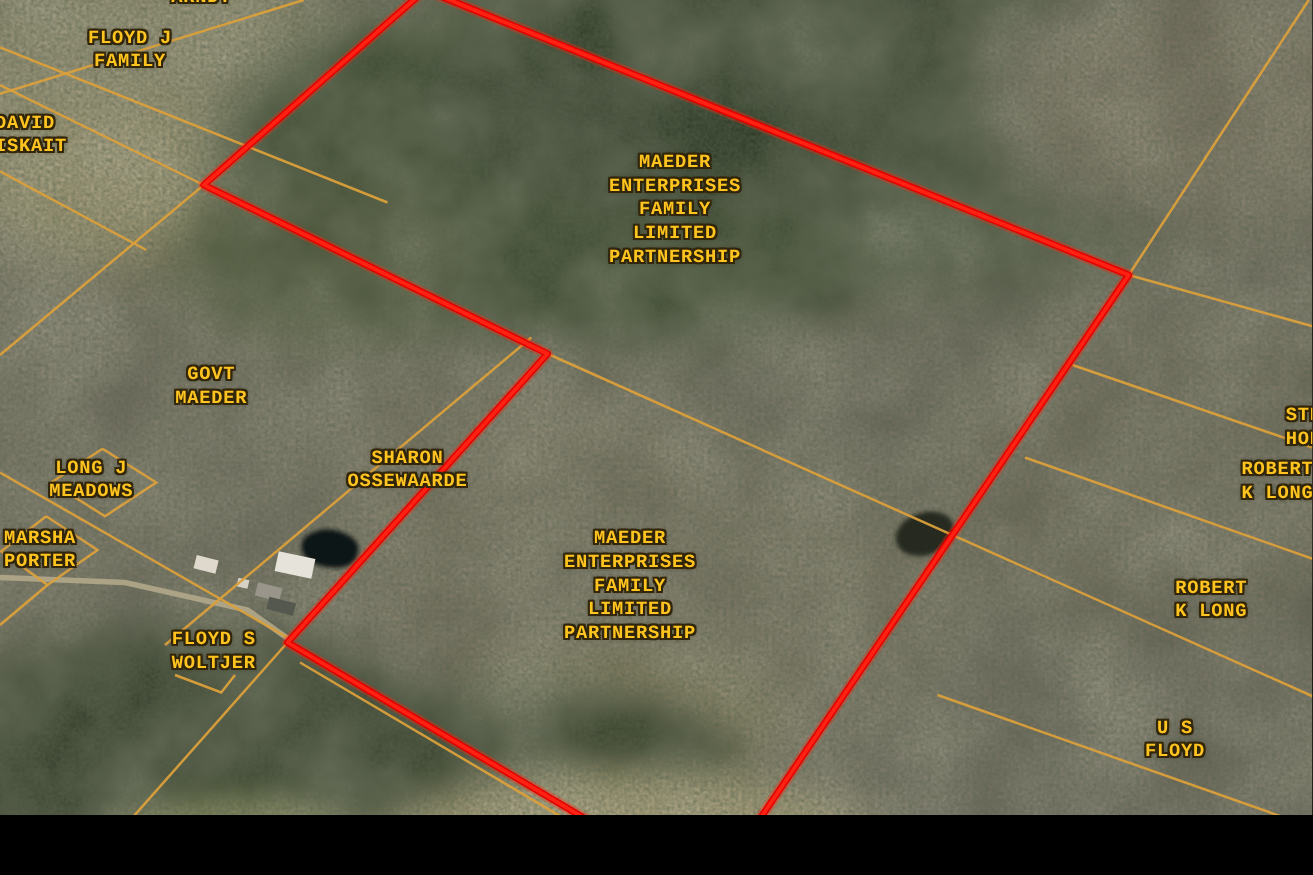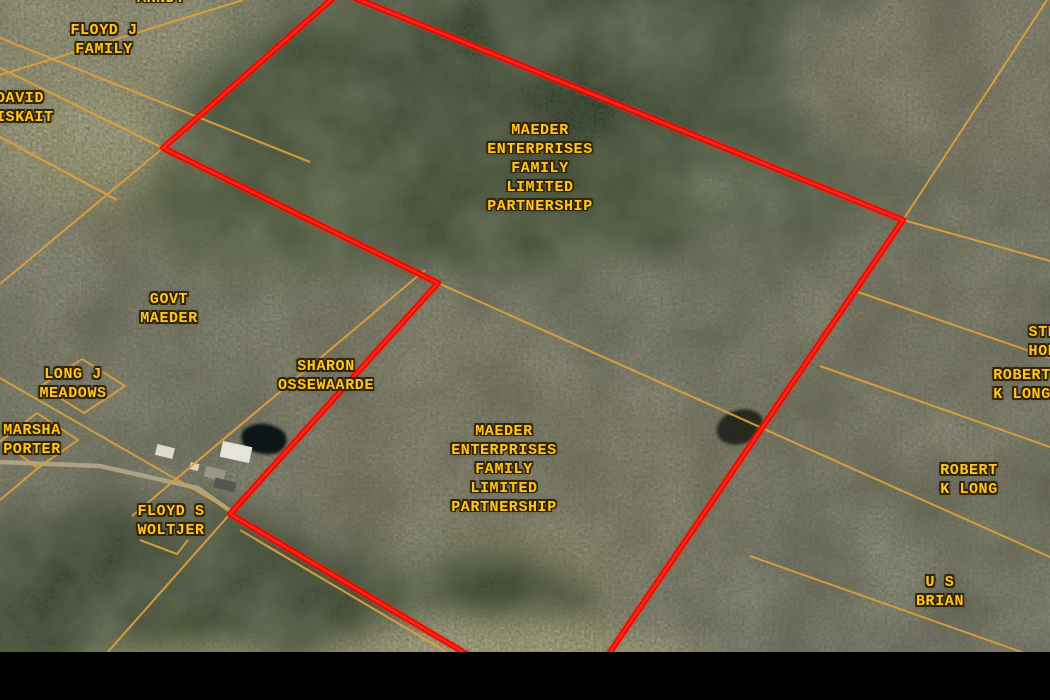--- a/index.html
+++ b/index.html
@@ -167,16 +167,16 @@
       <div class="plabel" style="left: 1022px; top: 385px; color: rgb(255, 196, 31);">
         <div>ROBERT</div>
         <div>K LONG</div>
       </div>
       <div class="plabel" style="left: 969px; top: 480px; color: rgb(255, 196, 31);">
         <div>ROBERT</div>
         <div>K LONG</div>
       </div>
       <div class="plabel" style="left: 940px; top: 592px; color: rgb(255, 196, 31);">
         <div>U S</div>
-        <div>BRIAN</div>
+        <div>FLOYD</div>
       </div>
     </div>
 </div>
 
 </body></html>

